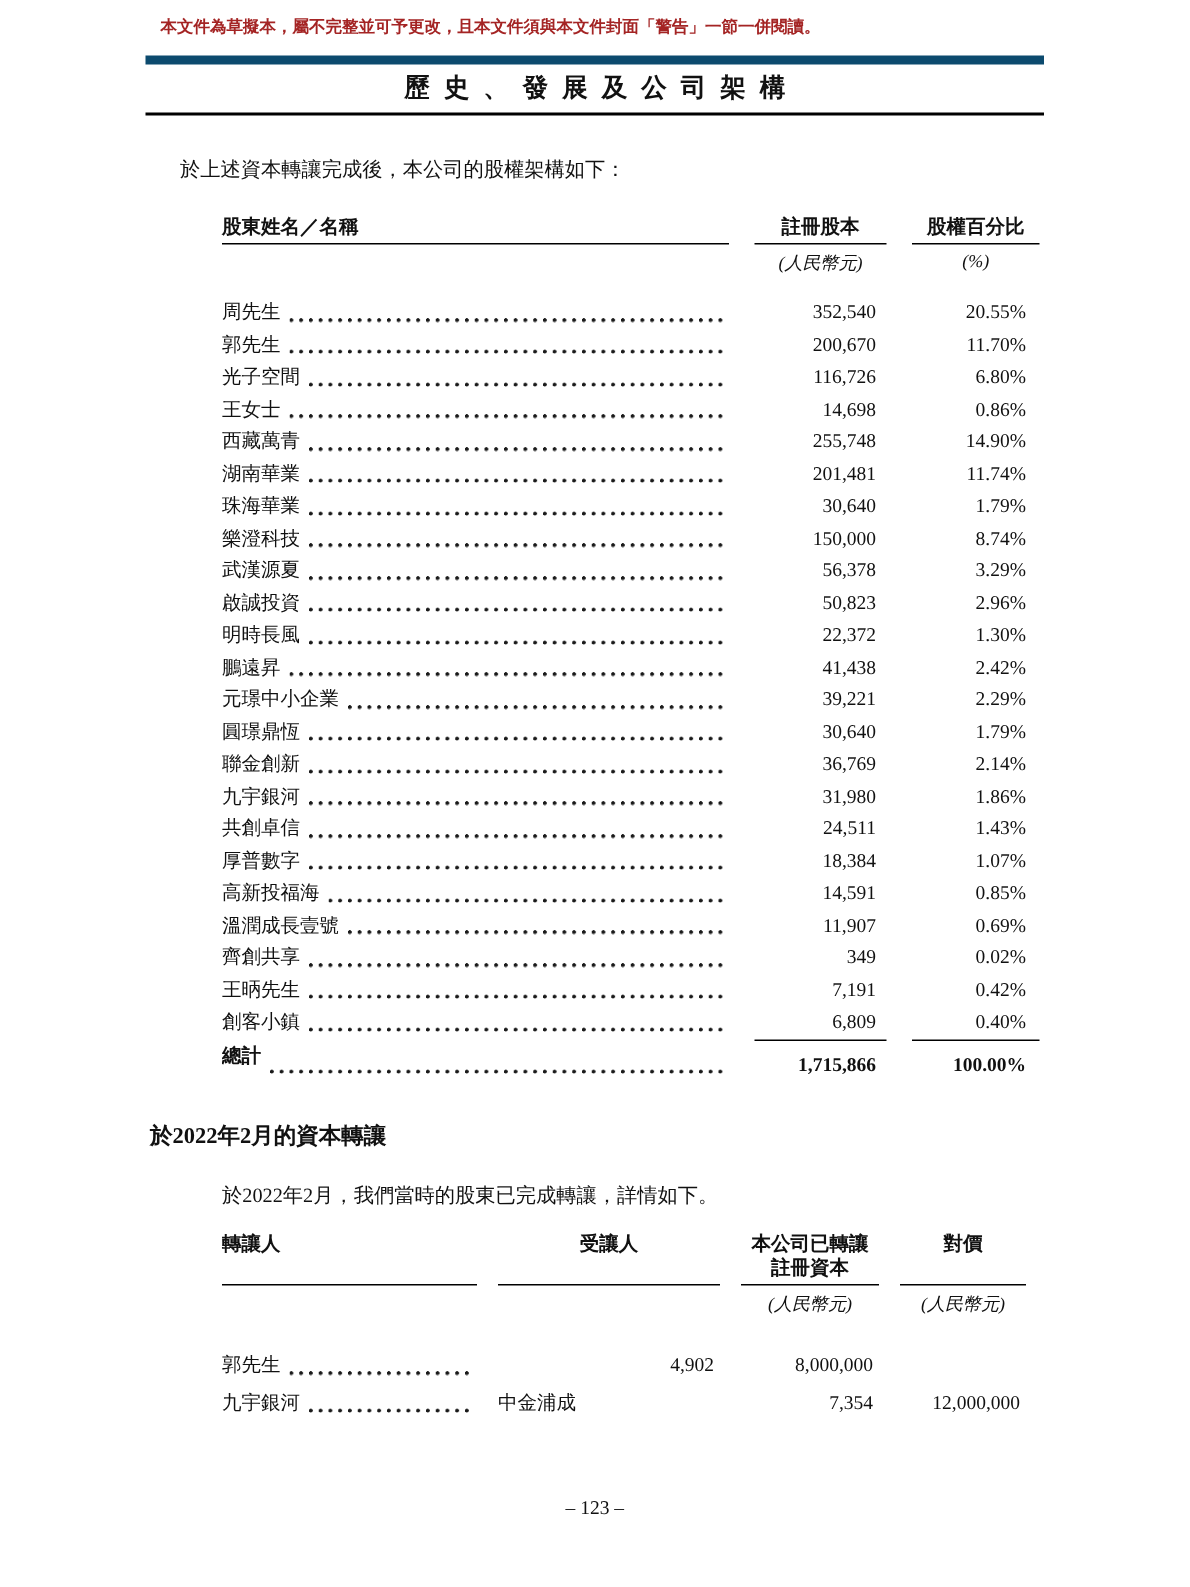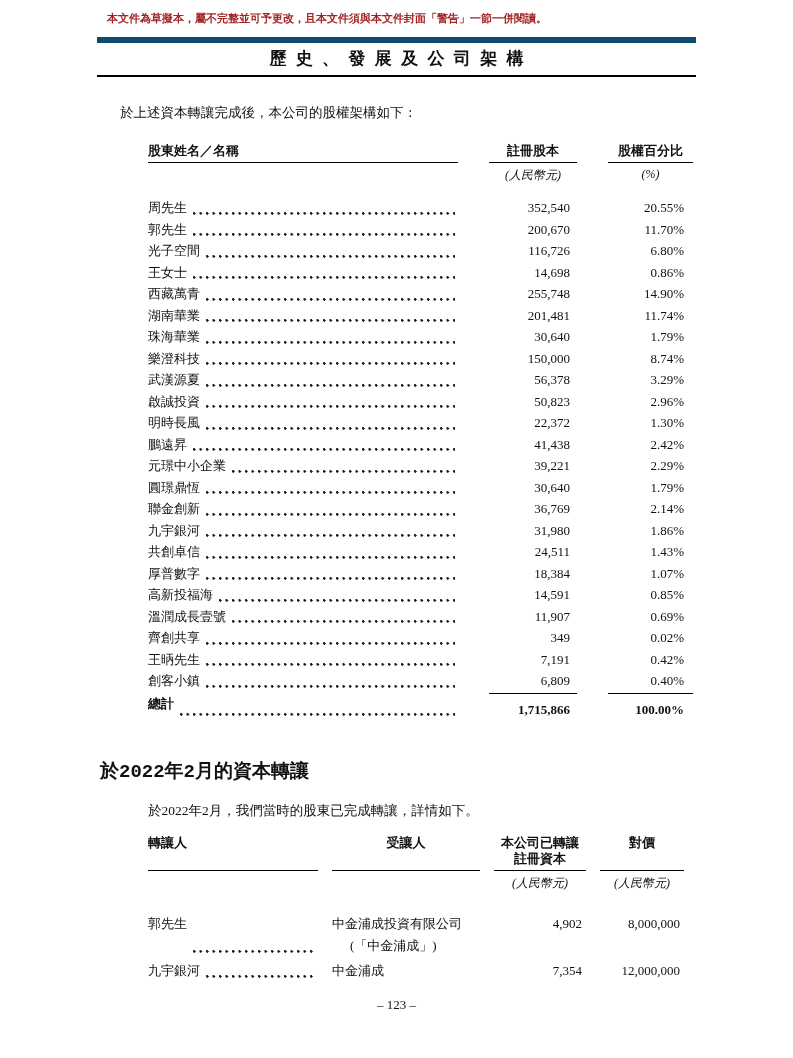--- a/index.html
+++ b/index.html
@@ -13,43 +13,43 @@
 
   .title-band { margin:12px 97px 0 97px; border-top:6px solid #0c4a6e; border-bottom:2px solid #000;
                 padding:4px 0 5px 0; text-align:center; }
   .title-band h1 { font-family:"Liberation Sans","DejaVu Sans",sans-serif; font-weight:bold;
                    font-size:17px; letter-spacing:0.55em; text-indent:0.55em; display:inline-block; }
 
   .intro { margin:27px 100px 0 120px; font-size:13.5px; line-height:18px; }
 
   
   .t1 { margin:21px 100px 0 148px; }
-  .t1-grid { display:grid; grid-template-columns:1fr 88px 85px; column-gap:31px; }
+  .t1-grid { display:grid; grid-template-columns:1fr 88px 85px; column-gap:17px; }
   .t1-head .cell-h { font-family:"Liberation Sans","DejaVu Sans",sans-serif; font-weight:bold;
                      font-size:13px; line-height:16px; border-bottom:1.4px solid #000; padding-bottom:3px; }
   .t1-head .c-num, .t1-head .c-pct { text-align:center; }
   .t1-sub { font-size:12px; font-style:italic; padding-top:4px; }
   .t1-sub .c-num, .t1-sub .c-pct { text-align:center; }
   .t1-rows { margin-top:13px; }
   .t1-row { font-size:13px; line-height:21.5px; }
   .t1-row .c-num { text-align:right; padding-right:7px; }
   .t1-row .c-pct { text-align:right; padding-right:9px; }
   .name-cell { display:flex; overflow:hidden; }
   .name-cell .txt { white-space:nowrap; }
   .leader { flex:1 1 auto; min-width:8px; align-self:flex-end; height:3px; margin:0 3px 4px 6px;
             background-image:radial-gradient(circle at 1.2px 1.4px, #1a1a1a 1.1px, transparent 1.45px);
             background-size:6.5px 3px; background-repeat:repeat-x; background-position:0 100%; }
   .t1-total { font-size:13px; line-height:21px; margin-top:1px; }
   .t1-total .txt { font-family:"Liberation Sans","DejaVu Sans",sans-serif; font-weight:bold; }
   .t1-total .c-num, .t1-total .c-pct { text-align:right; font-weight:bold; border-top:1.2px solid #000; padding-top:5px; }
   .t1-total .c-num { padding-right:7px; }
   .t1-total .c-pct { padding-right:9px; }
 
-  .sec-heading { margin:44px 97px 0 100px; font-family:Liberation Mono, monospace;
-                 font-weight:bold; font-size:19px; line-height:17px; }
+  .sec-heading { margin:30px 97px 0 100px; font-family:Liberation Serif, serif;
+                 font-weight:bold; font-size:15px; line-height:17px; }
   .sec-intro { margin:21px 100px 0 148px; font-size:13.5px; line-height:18px; }
 
   
   .t2 { margin:15px 100px 0 148px; }
   .t2-grid { display:grid; grid-template-columns:170px 148px 92px 84px; column-gap:14px; }
   .t2-head .cell-h { font-family:Liberation Sans, sans-serif; font-weight:bold;
                      font-size:13px; line-height:16px; border-bottom:1.4px solid #000; padding-bottom:3px;
                      display:flex; flex-direction:column; justify-content:space-between; }
   .t2-head .c2, .t2-head .c3, .t2-head .c4 { text-align:center; }
   .t2-sub { font-size:12px; font-style:italic; padding-top:4px; }
@@ -333,24 +333,20 @@
       <div class="c4">(人民幣元)</div>
     </div>
 
     <div class="t2-rows">
 
         <div class="t2-grid t2-row">
           <div class="name-cell c1">
             <span class="txt">郭先生</span>
             <span class="leader"></span>
           </div>
-          <div class="c2">
-            <div>中金浦成投資有限公司</div>
-            <div class="line2">(「中金浦成」)</div>
-          </div>
           <div class="c3">4,902</div>
           <div class="c4">8,000,000</div>
         </div>
 
         <div class="t2-grid t2-row">
           <div class="name-cell c1">
             <span class="txt">九宇銀河</span>
             <span class="leader"></span>
           </div>
           <div class="c2">

